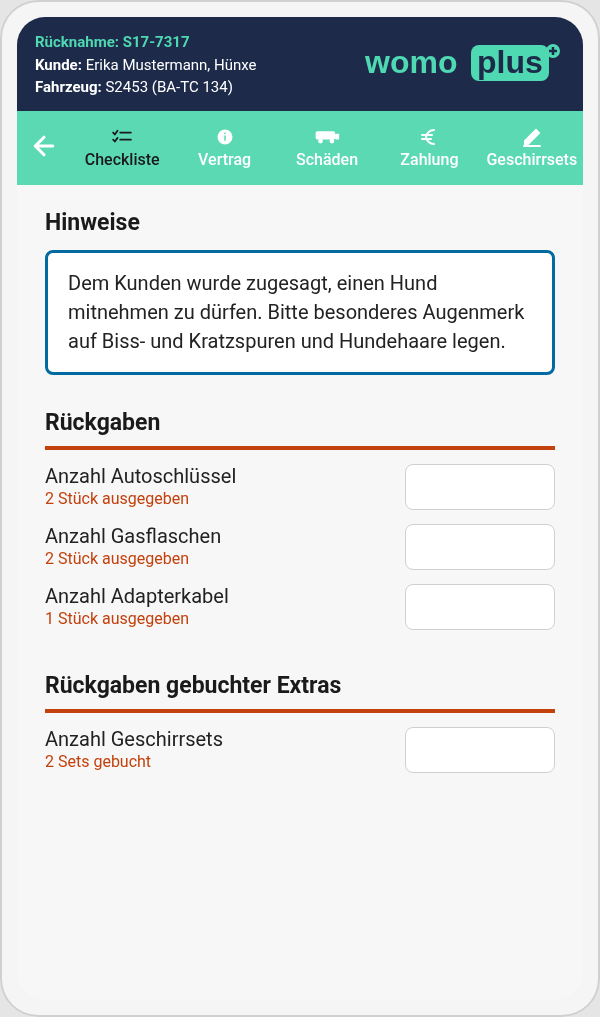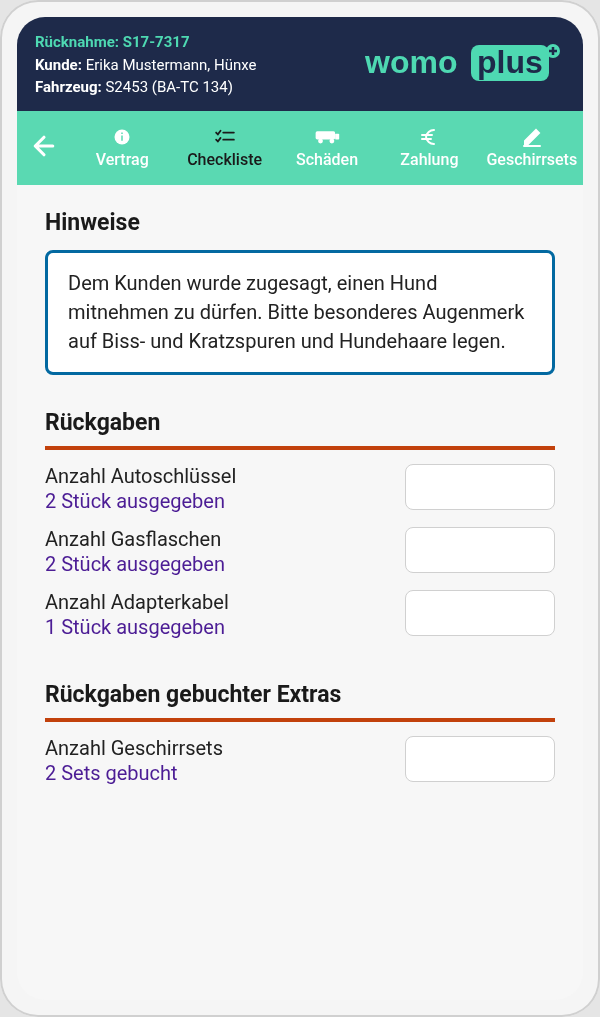--- a/index.html
+++ b/index.html
@@ -119,22 +119,22 @@
       justify-content: space-between;
       margin-top: 14px;
       gap: 12px;
     }
     .form-row .labels { flex: 1; }
     .form-label {
       font-size: 20px;
       color: #222;
     }
     .form-sub {
-      font-size: 20px;
-      color: #4c1d95;
+      font-size: 16px;
+      color: #c2410c;
       margin-top: 1px;
     }
     .form-input {
       width: 150px;
       height: 46px;
       background: #fff;
       border: 1px solid #d0d0d0;
       border-radius: 8px;
       font-size: 18px;
       padding: 0 10px;
@@ -174,43 +174,43 @@
     </div>
 
     <div class="tabbar">
       <div class="back-btn">
         <span>
           <svg width="30" height="30" viewBox="0 0 24 24" fill="none" stroke="#fff" stroke-width="2.5" stroke-linecap="round" stroke-linejoin="round">
               <path d="M19 12H5M12 19l-7-7 7-7"></path>
             </svg>
         </span>
       </div>
-      <div class="tab">
-        <div class="icon">
-          <svg width="18" height="18" viewBox="0 0 24 24" fill="#fff">
-              <circle cx="12" cy="12" r="10"></circle>
-              <rect x="11" y="10" width="2" height="7" fill="#5ad9b2"></rect>
-              <rect x="11" y="6" width="2" height="2" fill="#5ad9b2"></rect>
-            </svg>
-        </div>
-        <span>Vertrag</span>
-      </div>
       <div class="tab active">
         <div class="icon">
           <svg width="22" height="16" viewBox="0 0 24 18" fill="none" stroke="#1a1a1a" stroke-width="2" stroke-linecap="round">
               <path d="M2 4l2 2 3-4"></path>
               <path d="M10 4 h12"></path>
               <path d="M2 12l2 2 3-4"></path>
               <path d="M10 12 h12"></path>
             </svg>
         </div>
         <span>Checkliste</span>
       </div>
       <div class="tab">
         <div class="icon">
+          <svg width="18" height="18" viewBox="0 0 24 24" fill="#fff">
+              <circle cx="12" cy="12" r="10"></circle>
+              <rect x="11" y="10" width="2" height="7" fill="#5ad9b2"></rect>
+              <rect x="11" y="6" width="2" height="2" fill="#5ad9b2"></rect>
+            </svg>
+        </div>
+        <span>Vertrag</span>
+      </div>
+      <div class="tab">
+        <div class="icon">
           <svg width="26" height="16" viewBox="0 0 32 18" fill="#fff">
               <rect x="2" y="2" width="24" height="10" rx="2"></rect>
               <circle cx="8" cy="14" r="3"></circle>
               <circle cx="22" cy="14" r="3"></circle>
               <rect x="26" y="5" width="5" height="7" rx="1"></rect>
             </svg>
         </div>
         <span>Schäden</span>
       </div>
       <div class="tab">

